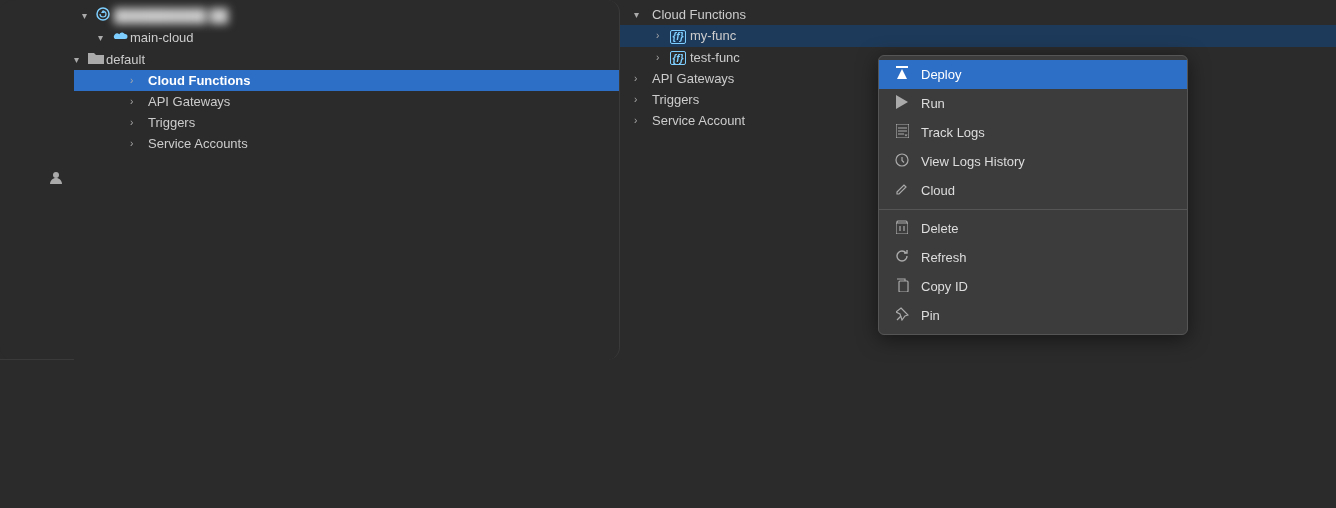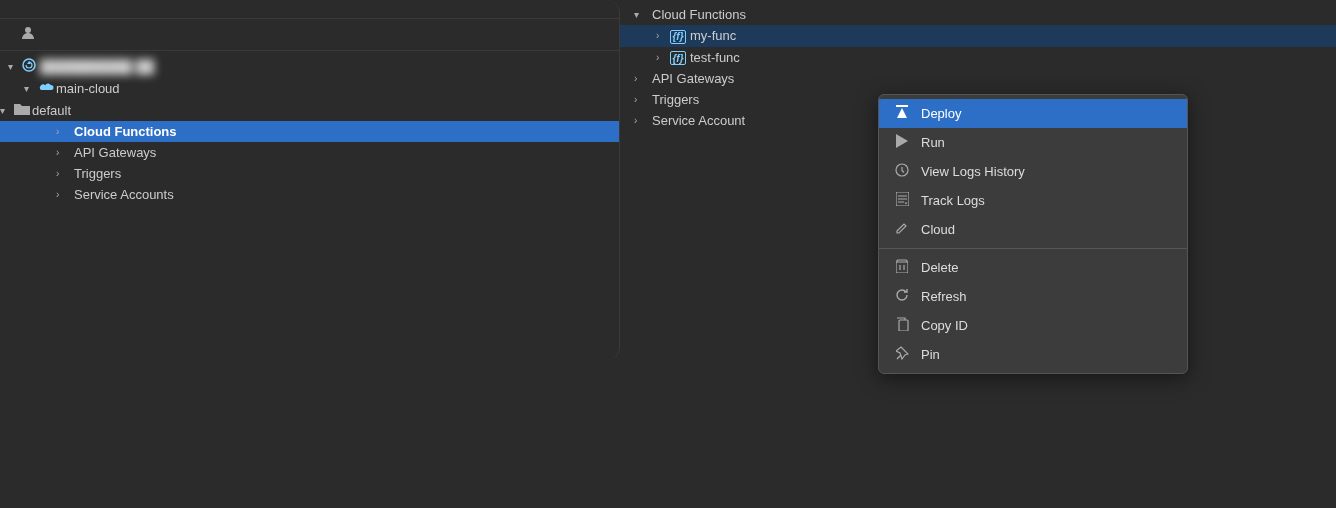--- a/index.html
+++ b/index.html
@@ -14,21 +14,20 @@
       overflow: hidden;
     }
 
     
     .left-panel {
       width: 620px;
       height: 360px;
       background: #2b2b2b;
       border-right: 1px solid #3a3a3a;
       display: flex;
-      flex-direction: column;
       border-radius: 13px;
     }
 
     .panel-title {
       padding: 10px 14px 8px 14px;
       font-size: 13px;
       color: #ccc;
       font-weight: 400;
       border-bottom: 1px solid #3a3a3a;
     }
@@ -131,21 +130,20 @@
       position: absolute;
       top: 55px;
       left: 258px;
       width: 310px;
       background: #3c3c3c;
       border: 1px solid #555;
       border-radius: 6px;
       box-shadow: 0 4px 20px rgba(0,0,0,0.5);
       z-index: 100;
       padding: 4px 0;
-      margin-top: 39px;
     }
 
     .context-menu-item {
       display: flex;
       align-items: center;
       padding: 6px 14px;
       cursor: pointer;
       gap: 10px;
       font-size: 13px;
       color: #ddd;
@@ -277,38 +275,38 @@
           </svg></span>
         <span>Deploy</span>
       </div>
       <div class="context-menu-item">
         <span class="menu-icon"><svg width="12" height="14" viewBox="0 0 12 14" fill="#aaa">
             <polygon points="0,0 12,7 0,14"></polygon>
           </svg></span>
         <span>Run</span>
       </div>
       <div class="context-menu-item">
-        <span class="menu-icon"><svg width="14" height="14" viewBox="0 0 14 14" fill="none" stroke="#aaa" stroke-width="1.2">
-            <circle cx="7" cy="7" r="6"></circle>
-            <path d="M7 4v3.5l2 2"></path>
-          </svg></span>
-        <span>View Logs History</span>
-      </div>
-      <div class="context-menu-item">
         <span class="menu-icon"><svg width="13" height="14" viewBox="0 0 13 14" fill="#aaa">
             <rect x="0" y="0" width="13" height="14" rx="1" fill="none" stroke="#aaa" stroke-width="1.2"></rect>
             <line x1="2" y1="4" x2="11" y2="4" stroke="#aaa" stroke-width="1"></line>
             <line x1="2" y1="7" x2="11" y2="7" stroke="#aaa" stroke-width="1"></line>
             <line x1="2" y1="10" x2="8" y2="10" stroke="#aaa" stroke-width="1"></line>
             <path d="M10 8.5v4m-1.5-2l1.5 2 1.5-2" fill="#aaa"></path>
           </svg></span>
         <span>Track Logs</span>
       </div>
       <div class="context-menu-item">
         <span class="menu-icon"><svg width="14" height="14" viewBox="0 0 14 14" fill="none" stroke="#aaa" stroke-width="1.2">
+            <circle cx="7" cy="7" r="6"></circle>
+            <path d="M7 4v3.5l2 2"></path>
+          </svg></span>
+        <span>View Logs History</span>
+      </div>
+      <div class="context-menu-item">
+        <span class="menu-icon"><svg width="14" height="14" viewBox="0 0 14 14" fill="none" stroke="#aaa" stroke-width="1.2">
             <path d="M2 10L9 3l2 2L4 12H2z"></path>
           </svg></span>
         <span>Cloud</span>
       </div>
       <div class="menu-separator"></div>
       <div class="context-menu-item">
         <span class="menu-icon"><svg width="12" height="14" viewBox="0 0 12 14" fill="none" stroke="#aaa" stroke-width="1.2">
             <rect x="0" y="3" width="12" height="11" rx="1"></rect>
             <path d="M1 3V2a1 1 0 0 1 1-1h8a1 1 0 0 1 1 1v1"></path>
             <line x1="4" y1="6" x2="4" y2="11"></line>

